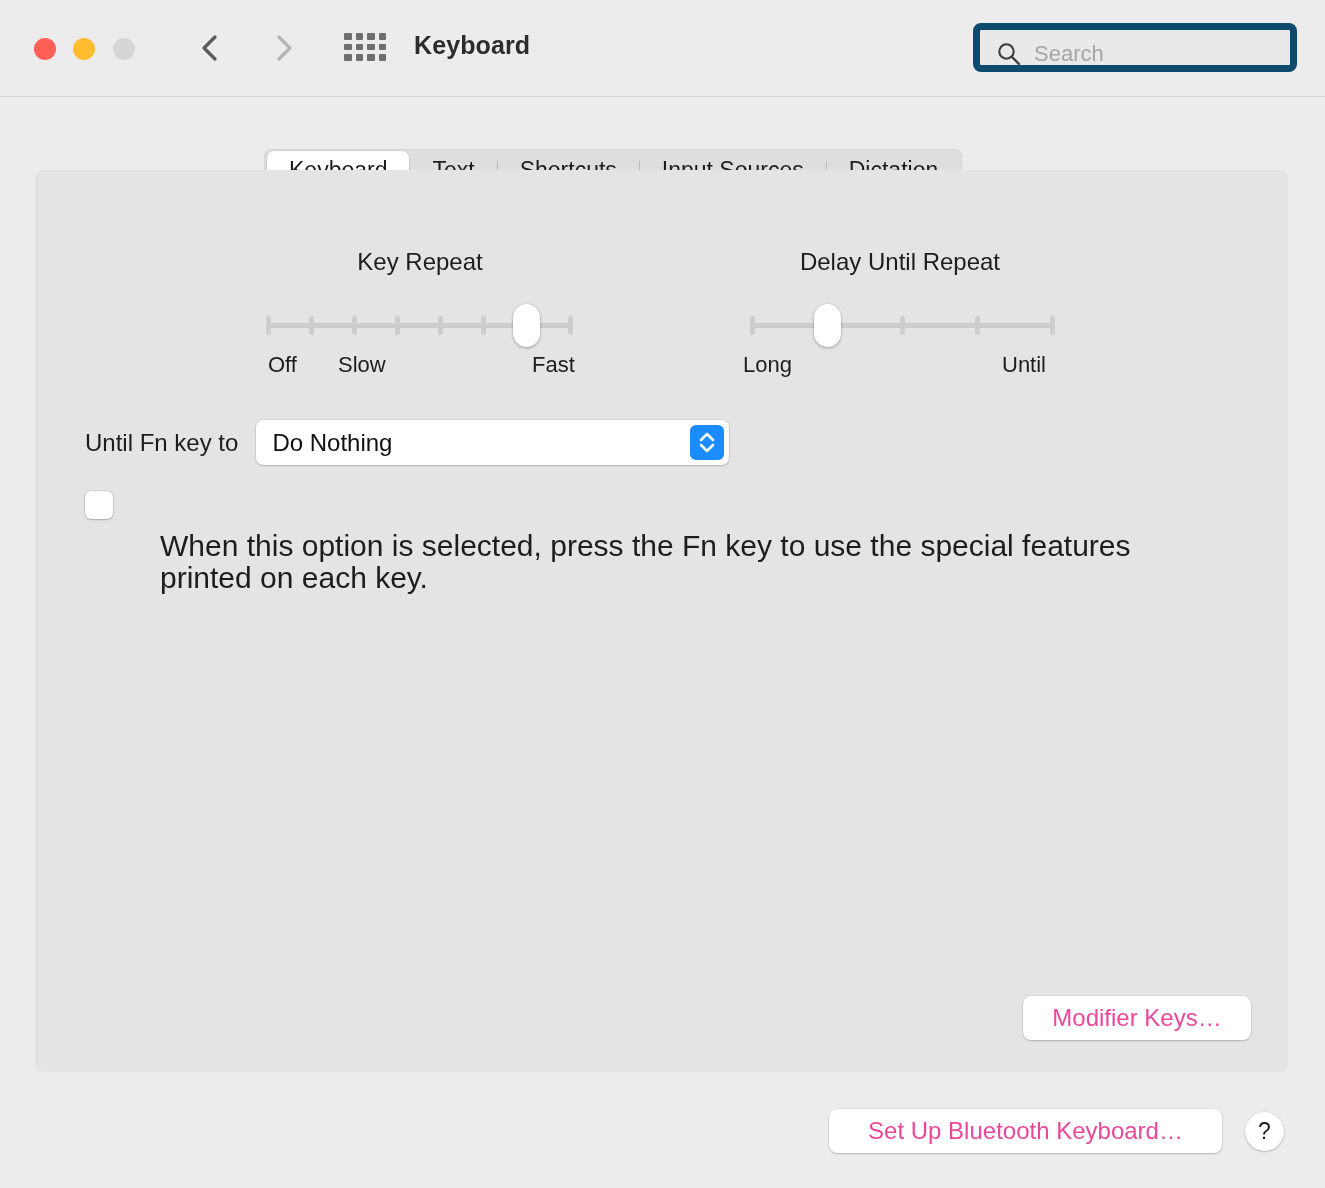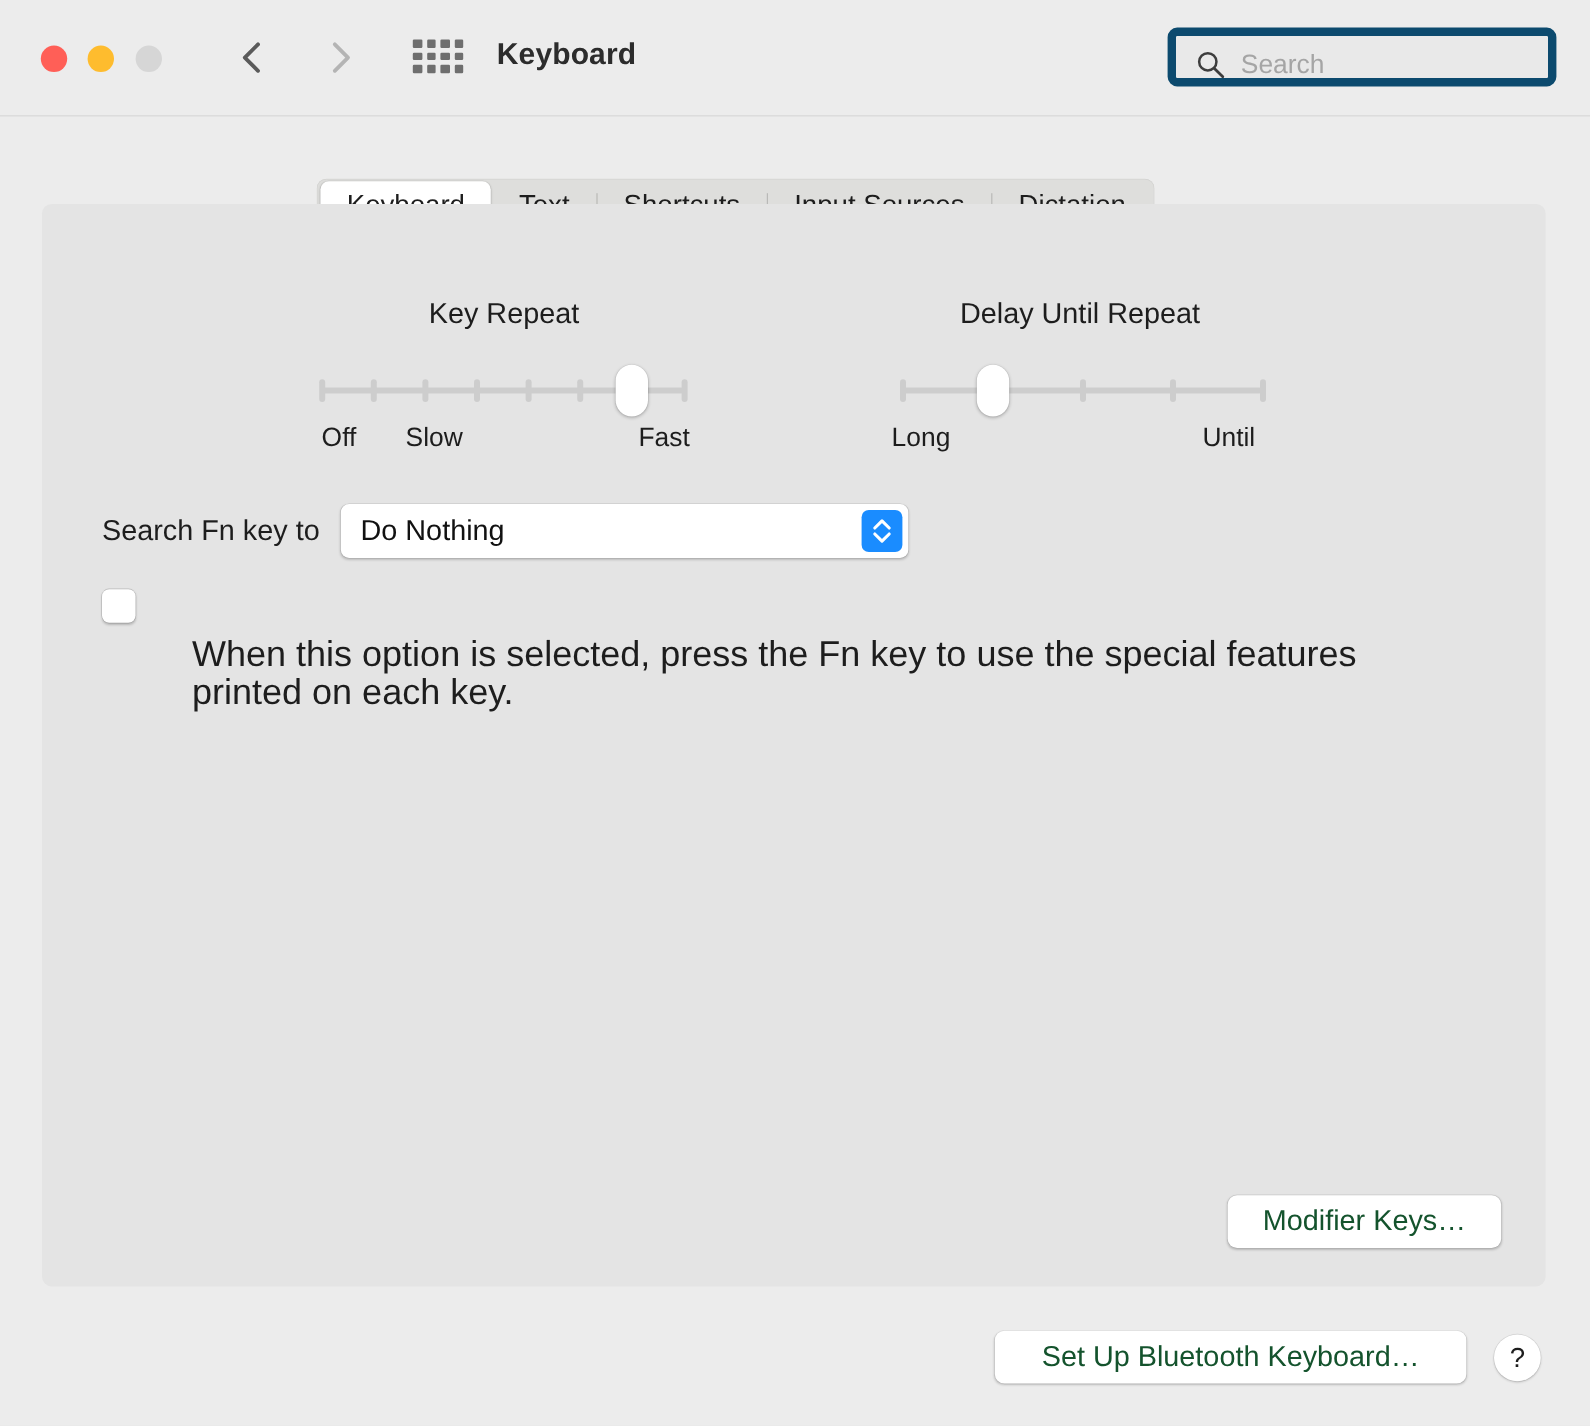--- a/index.html
+++ b/index.html
@@ -252,21 +252,21 @@
   
   .push-button {
     position: absolute;
     background: #ffffff;
     border-radius: 8px;
     box-shadow: 0 1px 2px rgba(0,0,0,0.2), 0 0 0 0.5px rgba(0,0,0,0.09);
     display: flex;
     align-items: center;
     justify-content: center;
     font-size: 24px;
-    color: #14532d;
+    color: #ec4899;
     white-space: nowrap;
   }
   #modifier-keys-button {
     right: 37px; bottom: 32px;
     width: 228px; height: 44px;
   }
   #bluetooth-button {
     left: 829px; top: 1109px;
     width: 393px; height: 44px;
   }
@@ -387,21 +387,21 @@
         <div class="tick" style="left: 150px;"></div>
         <div class="tick" style="left: 225px;"></div>
         <div class="tick" style="left: 300px;"></div>
         <div class="thumb" style="left: 75px;"></div>
       </div>
     <div class="slider-label" style="left:28px;">Long</div>
     <div class="slider-label" style="left:287px;">Until</div>
   </div>
 
   <div id="fn-row">
-    <div id="fn-label">Search Fn key to</div>
+    <div id="fn-label">Until Fn key to</div>
     <div id="fn-popup">
       <span id="fn-popup-value">Do Nothing</span>
       <div id="fn-stepper">
         <svg viewBox="0 0 34 35" width="34" height="35">
           <path d="M11 15 L17 9 L23 15" fill="none" stroke="#ffffff" stroke-width="2.6" stroke-linecap="round" stroke-linejoin="round"></path>
           <path d="M11 20 L17 26 L23 20" fill="none" stroke="#ffffff" stroke-width="2.6" stroke-linecap="round" stroke-linejoin="round"></path>
         </svg>
       </div>
     </div>
   </div>

